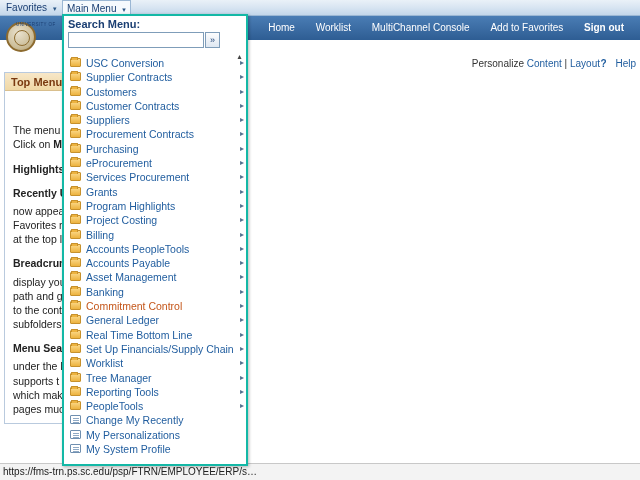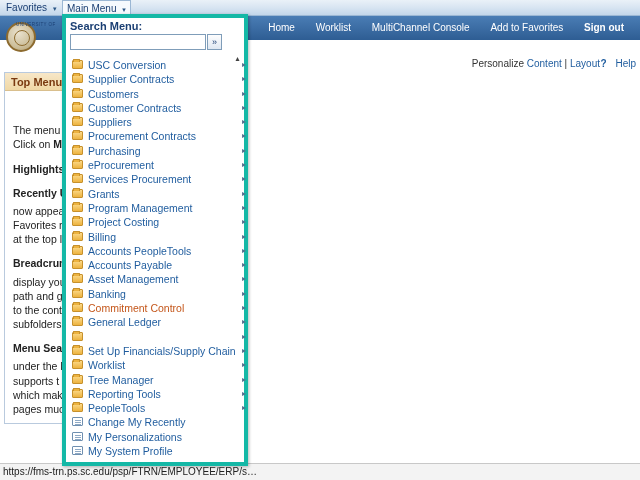--- a/index.html
+++ b/index.html
@@ -94,21 +94,21 @@
   }
   .leftpanel-body { padding: 6px 8px; color: #222; font-size: 10.5px; line-height: 1.35; }
   .lp-center { text-align: center; font-weight: bold; margin: 4px 0 8px; }
   .lp-p { margin: 0 0 9px; }
   .lp-h { font-weight: bold; margin: 10px 0 4px; }
   .lp-b { font-weight: bold; }
 
   
   .menu {
     position: absolute; left: 62px; top: 14px; width: 186px; height: 452px;
-    background: #ffffff; border: 4px solid #14b8a6;
+    background: #ffffff; border: 2px solid #14b8a6;
     box-shadow: 1px 1px 3px rgba(0,0,0,.28);
     z-index: 40;
   }
   .menu-hd {
     height: 16px; line-height: 16px; padding-left: 4px;
     font-weight: bold; font-size: 11px; color: #1b3f73; background: #ffffff;
   }
   .search-row {
     height: 20px; padding: 0 4px 0 4px; position: relative;
   }
@@ -310,21 +310,21 @@
         <span>Services Procurement</span>
         <span class="arrow">▸</span>
       </div>
       <div class="mi">
         <span class="ic folder"></span>
         <span>Grants</span>
         <span class="arrow">▸</span>
       </div>
       <div class="mi">
         <span class="ic folder"></span>
-        <span>Program Management</span>
+        <span>Program Highlights</span>
         <span class="arrow">▸</span>
       </div>
       <div class="mi">
         <span class="ic folder"></span>
         <span>Project Costing</span>
         <span class="arrow">▸</span>
       </div>
       <div class="mi">
         <span class="ic folder"></span>
         <span>Billing</span>
@@ -355,20 +355,21 @@
         <span>Commitment Control</span>
         <span class="arrow">▸</span>
       </div>
       <div class="mi">
         <span class="ic folder"></span>
         <span>General Ledger</span>
         <span class="arrow">▸</span>
       </div>
       <div class="mi">
         <span class="ic folder"></span>
+        <span>Real Time Bottom Line</span>
         <span class="arrow">▸</span>
       </div>
       <div class="mi">
         <span class="ic folder"></span>
         <span>Set Up Financials/Supply Chain</span>
         <span class="arrow">▸</span>
       </div>
       <div class="mi">
         <span class="ic folder"></span>
         <span>Worklist</span>

